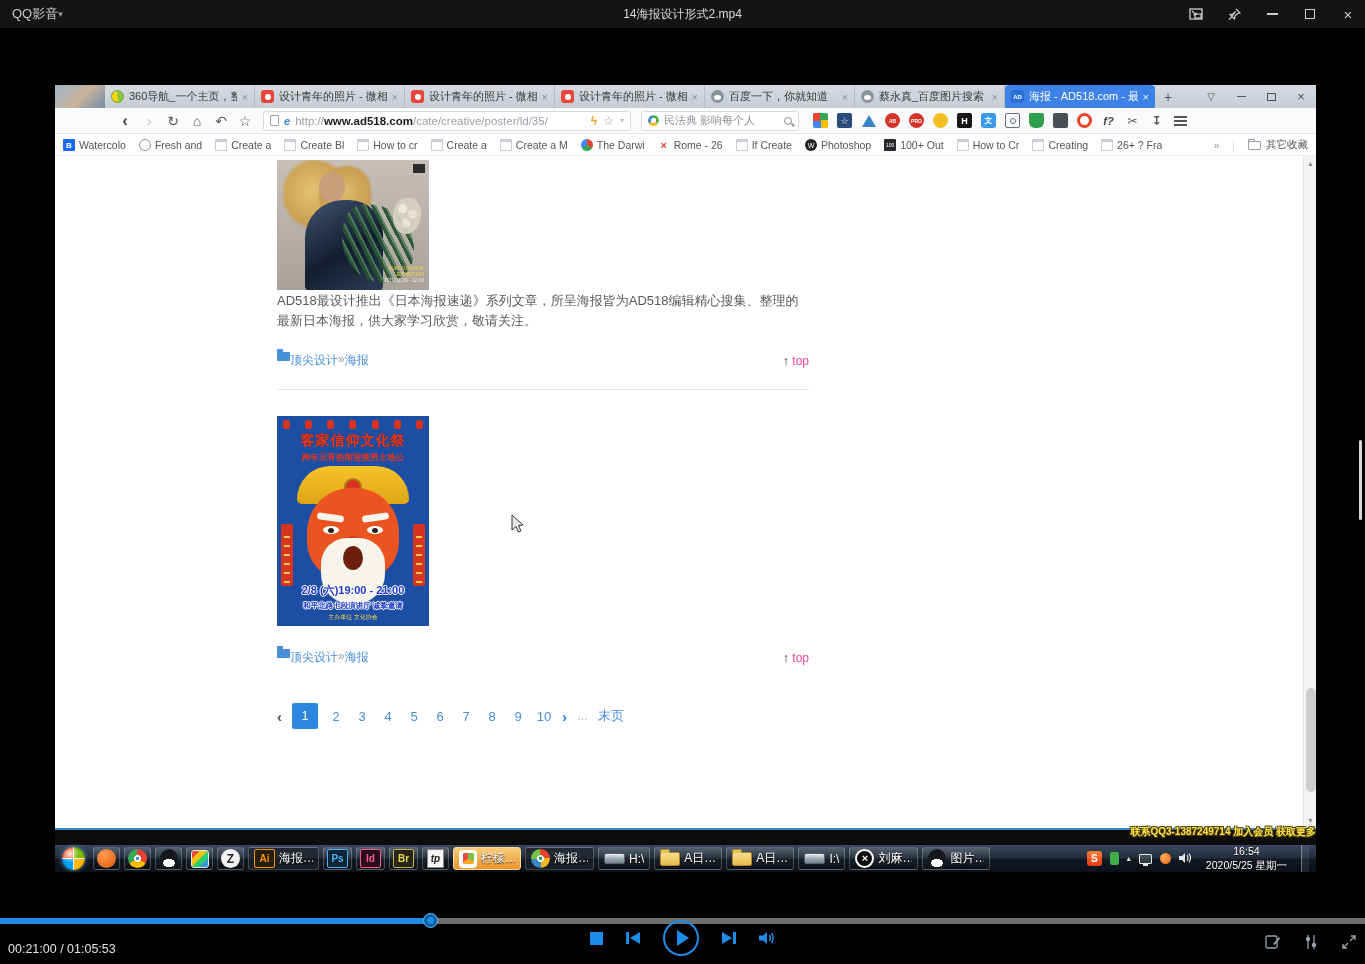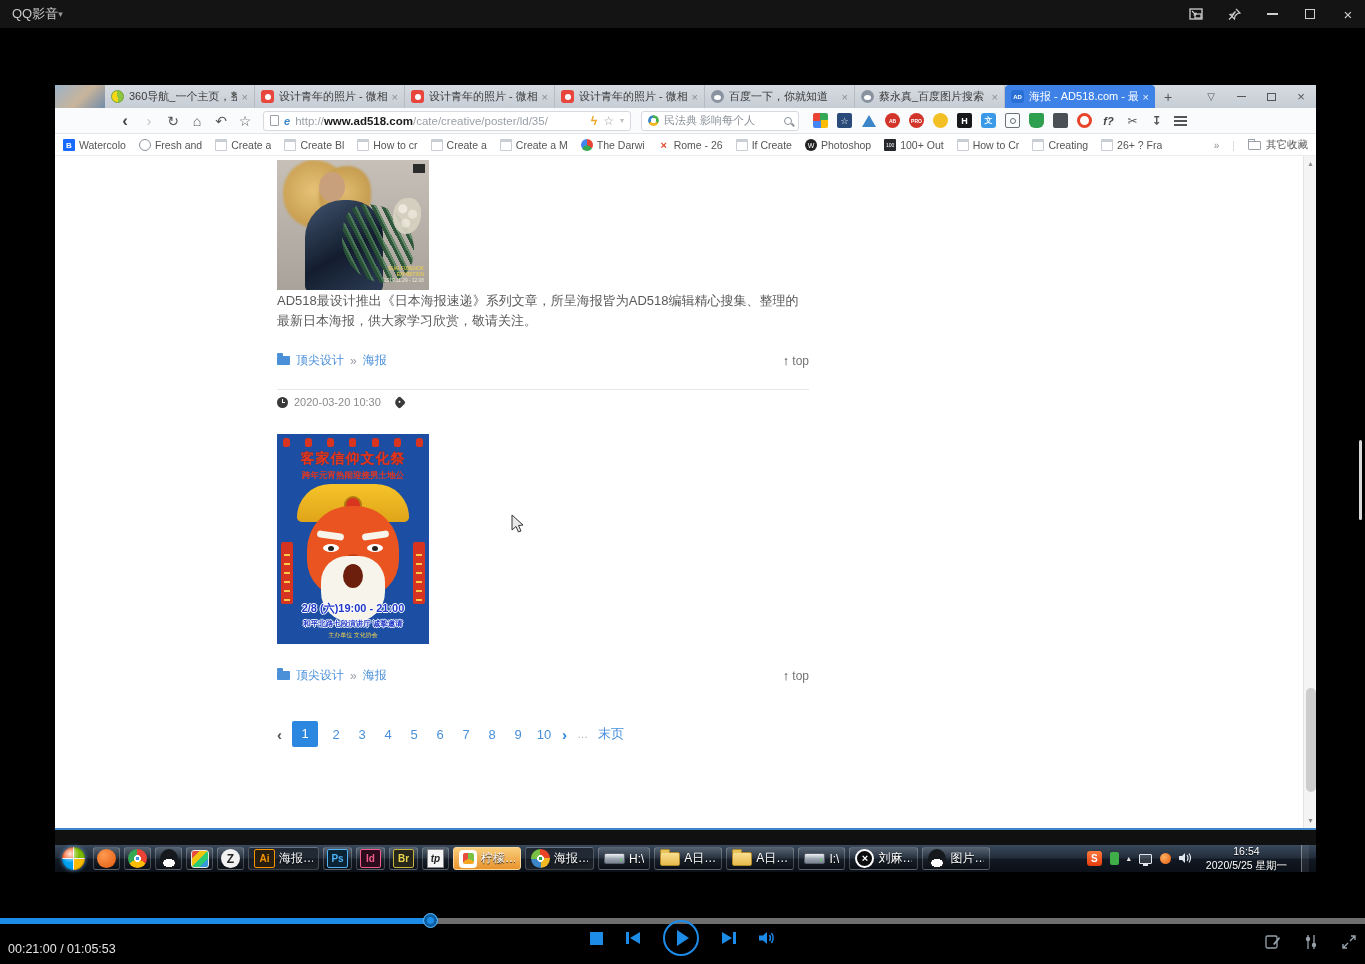--- a/index.html
+++ b/index.html
@@ -164,29 +164,29 @@
   .p1-flower{ position:absolute; left:116px; top:38px; width:28px; height:36px; border-radius:50% 40% 55% 45%;
               background:radial-gradient(circle at 35% 30%,#f1ede2 0 4px,transparent 5px),
                          radial-gradient(circle at 70% 45%,#ece7da 0 4px,transparent 5px),
                          radial-gradient(circle at 45% 70%,#efe9dc 0 4px,transparent 5px),#d8d2c2; opacity:.92; }
   .p1-logo  { position:absolute; right:4px; top:4px; width:12px; height:9px; background:#2b2b2b; }
   .p1-cap   { position:absolute; right:5px; bottom:6px; text-align:right; color:#efe8d4; font-size:6px;
               line-height:1.35; transform:scale(.8); transform-origin:right bottom; }
   .p1-cap .c1 { color:#f2d24a; }
 
   .article-body { margin-top:1px; font-size:13px; line-height:1.55; color:#595959; }
-  .cat-row { margin-top:21px; display:flex; align-items:center; gap:6px; font-size:12px; color:#4a90d9; }
+  .cat-row { margin-top:21px; display:flex; gap:0; font-size:12px; color:#4a90d9; }
   .folder-blue { width:13px; height:9px; background:#4a90d9; border-radius:1px; position:relative; }
   .folder-blue::before { content:''; position:absolute; left:0; top:-3px; width:6px; height:3px; background:#4a90d9;
                          border-radius:1px 1px 0 0; }
   .cat-sep { color:#9aa0a8; }
   .cat-link { color:#4a90d9; cursor:pointer; }
   .top-link { margin-left:auto; display:flex; align-items:center; gap:3px; cursor:pointer; }
   .top-arrow { color:#2b2b2b; font-weight:bold; font-size:13px; }
-  .top-word { color:#737373; }
+  .top-word { color:#ec4899; }
   .divider { margin-top:20px; border-top:1px solid #e7e7e7; }
   .art-title { margin-top:16px; font-size:17px; color:#4d4d4d; }
   .art-title .en { color:#9a9a9a; }
   .meta-row { margin-top:6px; display:flex; align-items:center; gap:6px; font-size:11px; color:#8a8a8a; }
   .clock-ico { width:11px; height:11px; border-radius:50%; background:#3a3a3a; position:relative; }
   .clock-ico::before { content:''; position:absolute; left:5px; top:2.5px; width:1.2px; height:3.5px; background:#fff; }
   .clock-ico::after  { content:''; position:absolute; left:5px; top:5px; width:3px; height:1.2px; background:#fff; }
   .tag-ico { width:9px; height:9px; background:#3a3a3a; border-radius:2px 2px 2px 5px; transform:rotate(45deg);
              position:relative; margin-left:8px; }
   .tag-ico::after { content:''; position:absolute; left:2.5px; top:2.5px; width:2.5px; height:2.5px; border-radius:50%;
@@ -319,20 +319,21 @@
   .cursor { position:absolute; left:511px; top:514px; z-index:60; }
 </style>
 </head>
 <body>
 
 <div class="titlebar">
   <div class="app-name">
     <span>QQ影音</span>
     <span class="app-caret">▾</span>
   </div>
+  <div class="video-title">14海报设计形式2.mp4</div>
   <div class="win-controls">
     <span class="wc">
       <svg width="14" height="12" viewBox="0 0 14 12">
           <rect x="1" y="1" width="12" height="10" fill="none" stroke="#cfcfcf" stroke-width="1.3"></rect>
           <rect x="6" y="6" width="6" height="4" fill="#141414" stroke="#cfcfcf" stroke-width="1.2"></rect>
           <path d="M3 3 L7 7 M7 7 L7 4.5 M7 7 L4.5 7" stroke="#cfcfcf" stroke-width="1.1" fill="none"></path>
         </svg>
     </span>
     <span class="wc">
       <svg width="13" height="13" viewBox="0 0 13 13">
@@ -545,25 +546,20 @@
           <span class="cat-link">海报</span>
           <span class="top-link">
             <span class="top-arrow">↑</span>
             <span class="top-word">top</span>
           </span>
         </div>
 
         <div class="divider"></div>
 
 
-        <div class="meta-row">
-          <span class="clock-ico"></span>
-          <span>2020-03-20 10:30</span>
-          <span class="tag-ico"></span>
-        </div>
 
         <div class="poster2">
           <div class="p2-dots">
               <span></span>
               <span></span>
               <span></span>
               <span></span>
               <span></span>
               <span></span>
               <span></span>
@@ -619,20 +615,23 @@
       </div>
 
       <div class="scrollbar">
         <span class="sb-arrow sb-up">▴</span>
         <span class="sb-thumb"></span>
         <span class="sb-arrow sb-down">▾</span>
       </div>
     </div>
   </div>
 
+  <div class="desktop-strip">
+    <div class="watermark">联系QQ3-1387249714 加入会员 获取更多</div>
+  </div>
 
   <div class="taskbar">
     <div class="start-orb"></div>
     <div class="tb-btn">
         <span class="ico-orange"></span>
       </div>
     <div class="tb-btn">
         <span class="ico-chrome"></span>
       </div>
     <div class="tb-btn">

